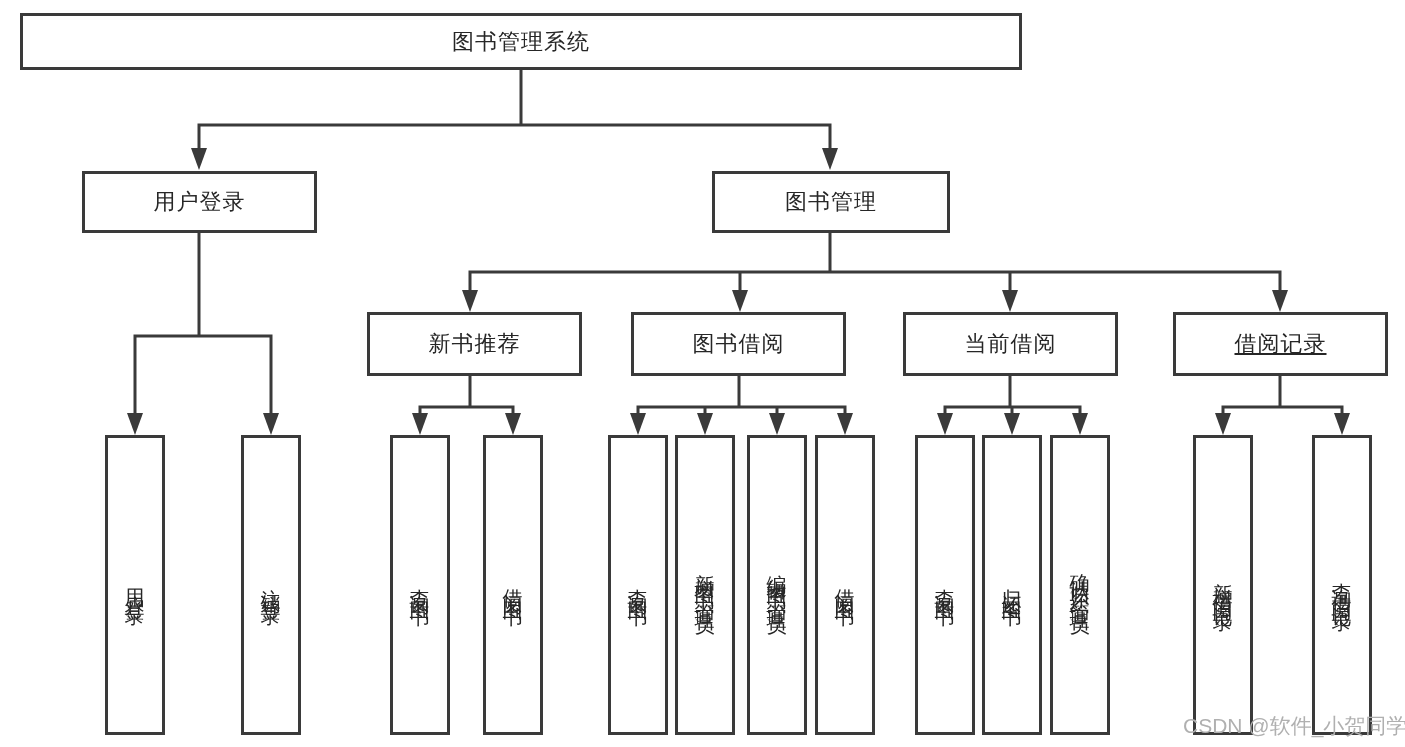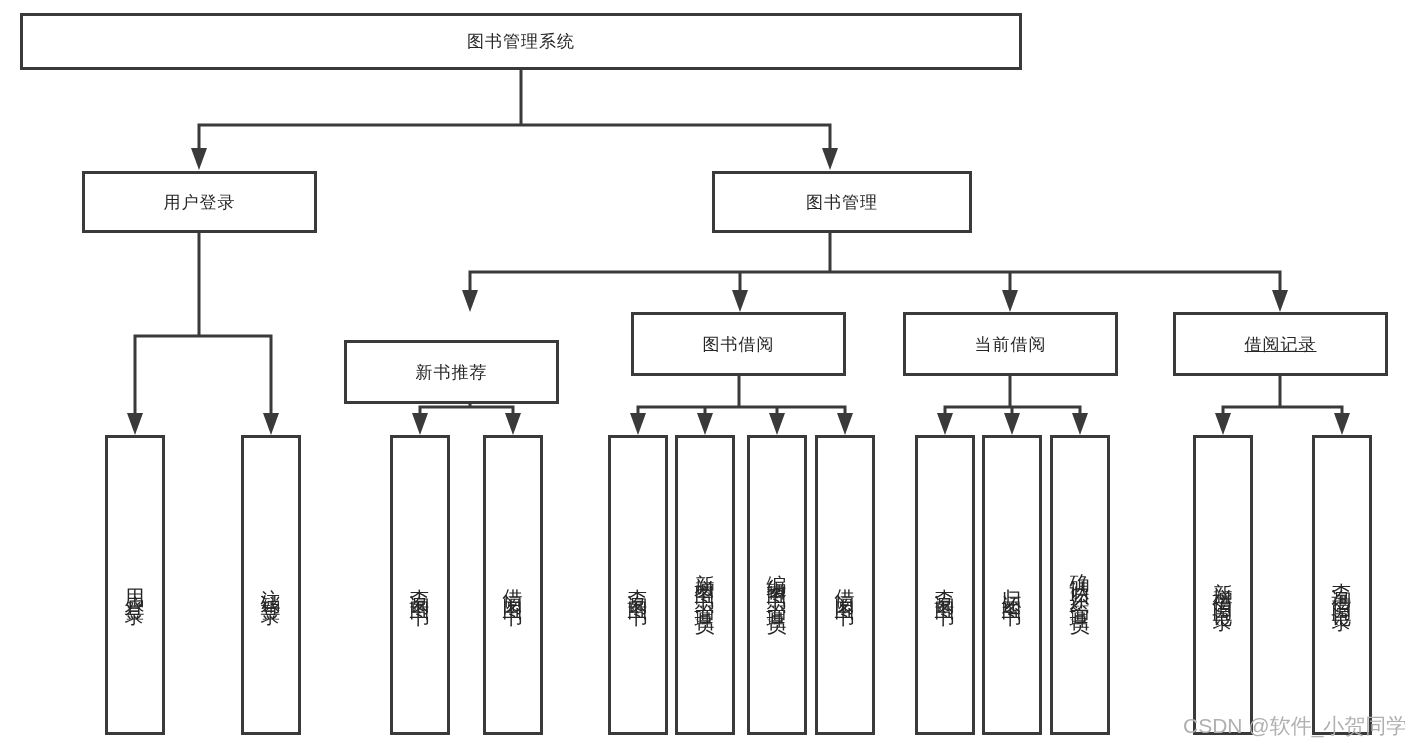--- a/index.html
+++ b/index.html
@@ -16,36 +16,36 @@
     position: absolute;
     box-sizing: border-box;
     background: #ffffff;
     border: 3px solid #3a3a3a;
     display: flex;
     align-items: center;
     justify-content: center;
     color: #262626;
     z-index: 1;
   }
-  .h-box { font-size: 17px; letter-spacing: 1px; }
+  .h-box { font-size: 22px; letter-spacing: 1px; }
   .v-box span {
     writing-mode: vertical-lr;
     text-orientation: mixed;
     font-size: 20px;
     letter-spacing: 6px;
     line-height: 1;
   }
   
   .n-root   { left: 20px;   top: 13px;  width: 1002px; height: 57px; }
   
   .n-login  { left: 82px;   top: 171px; width: 235px;  height: 62px; }
-  .n-mgmt   { left: 712px;  top: 171px; width: 260px;  height: 62px; }
+  .n-mgmt   { left: 712px;  top: 171px; width: 238px;  height: 62px; }
   
   .l3       { top: 312px; width: 215px; height: 64px; }
-  .n-newrec { left: 344px; margin-top: 28px; }
+  .n-newrec { left: 367px; }
   .n-borrow { left: 631px; }
   .n-curr   { left: 903px; text-align: center; }
   .n-record { left: 1173px; text-decoration: underline; }
   
   .leaf     { top: 435px; width: 60px; height: 300px; border-width: 3px; }
   .lf-1  { left: 105px; }
   .lf-2  { left: 241px; }
   .lf-3  { left: 390px; }
   .lf-4  { left: 483px; }
   .lf-5  { left: 608px; }

